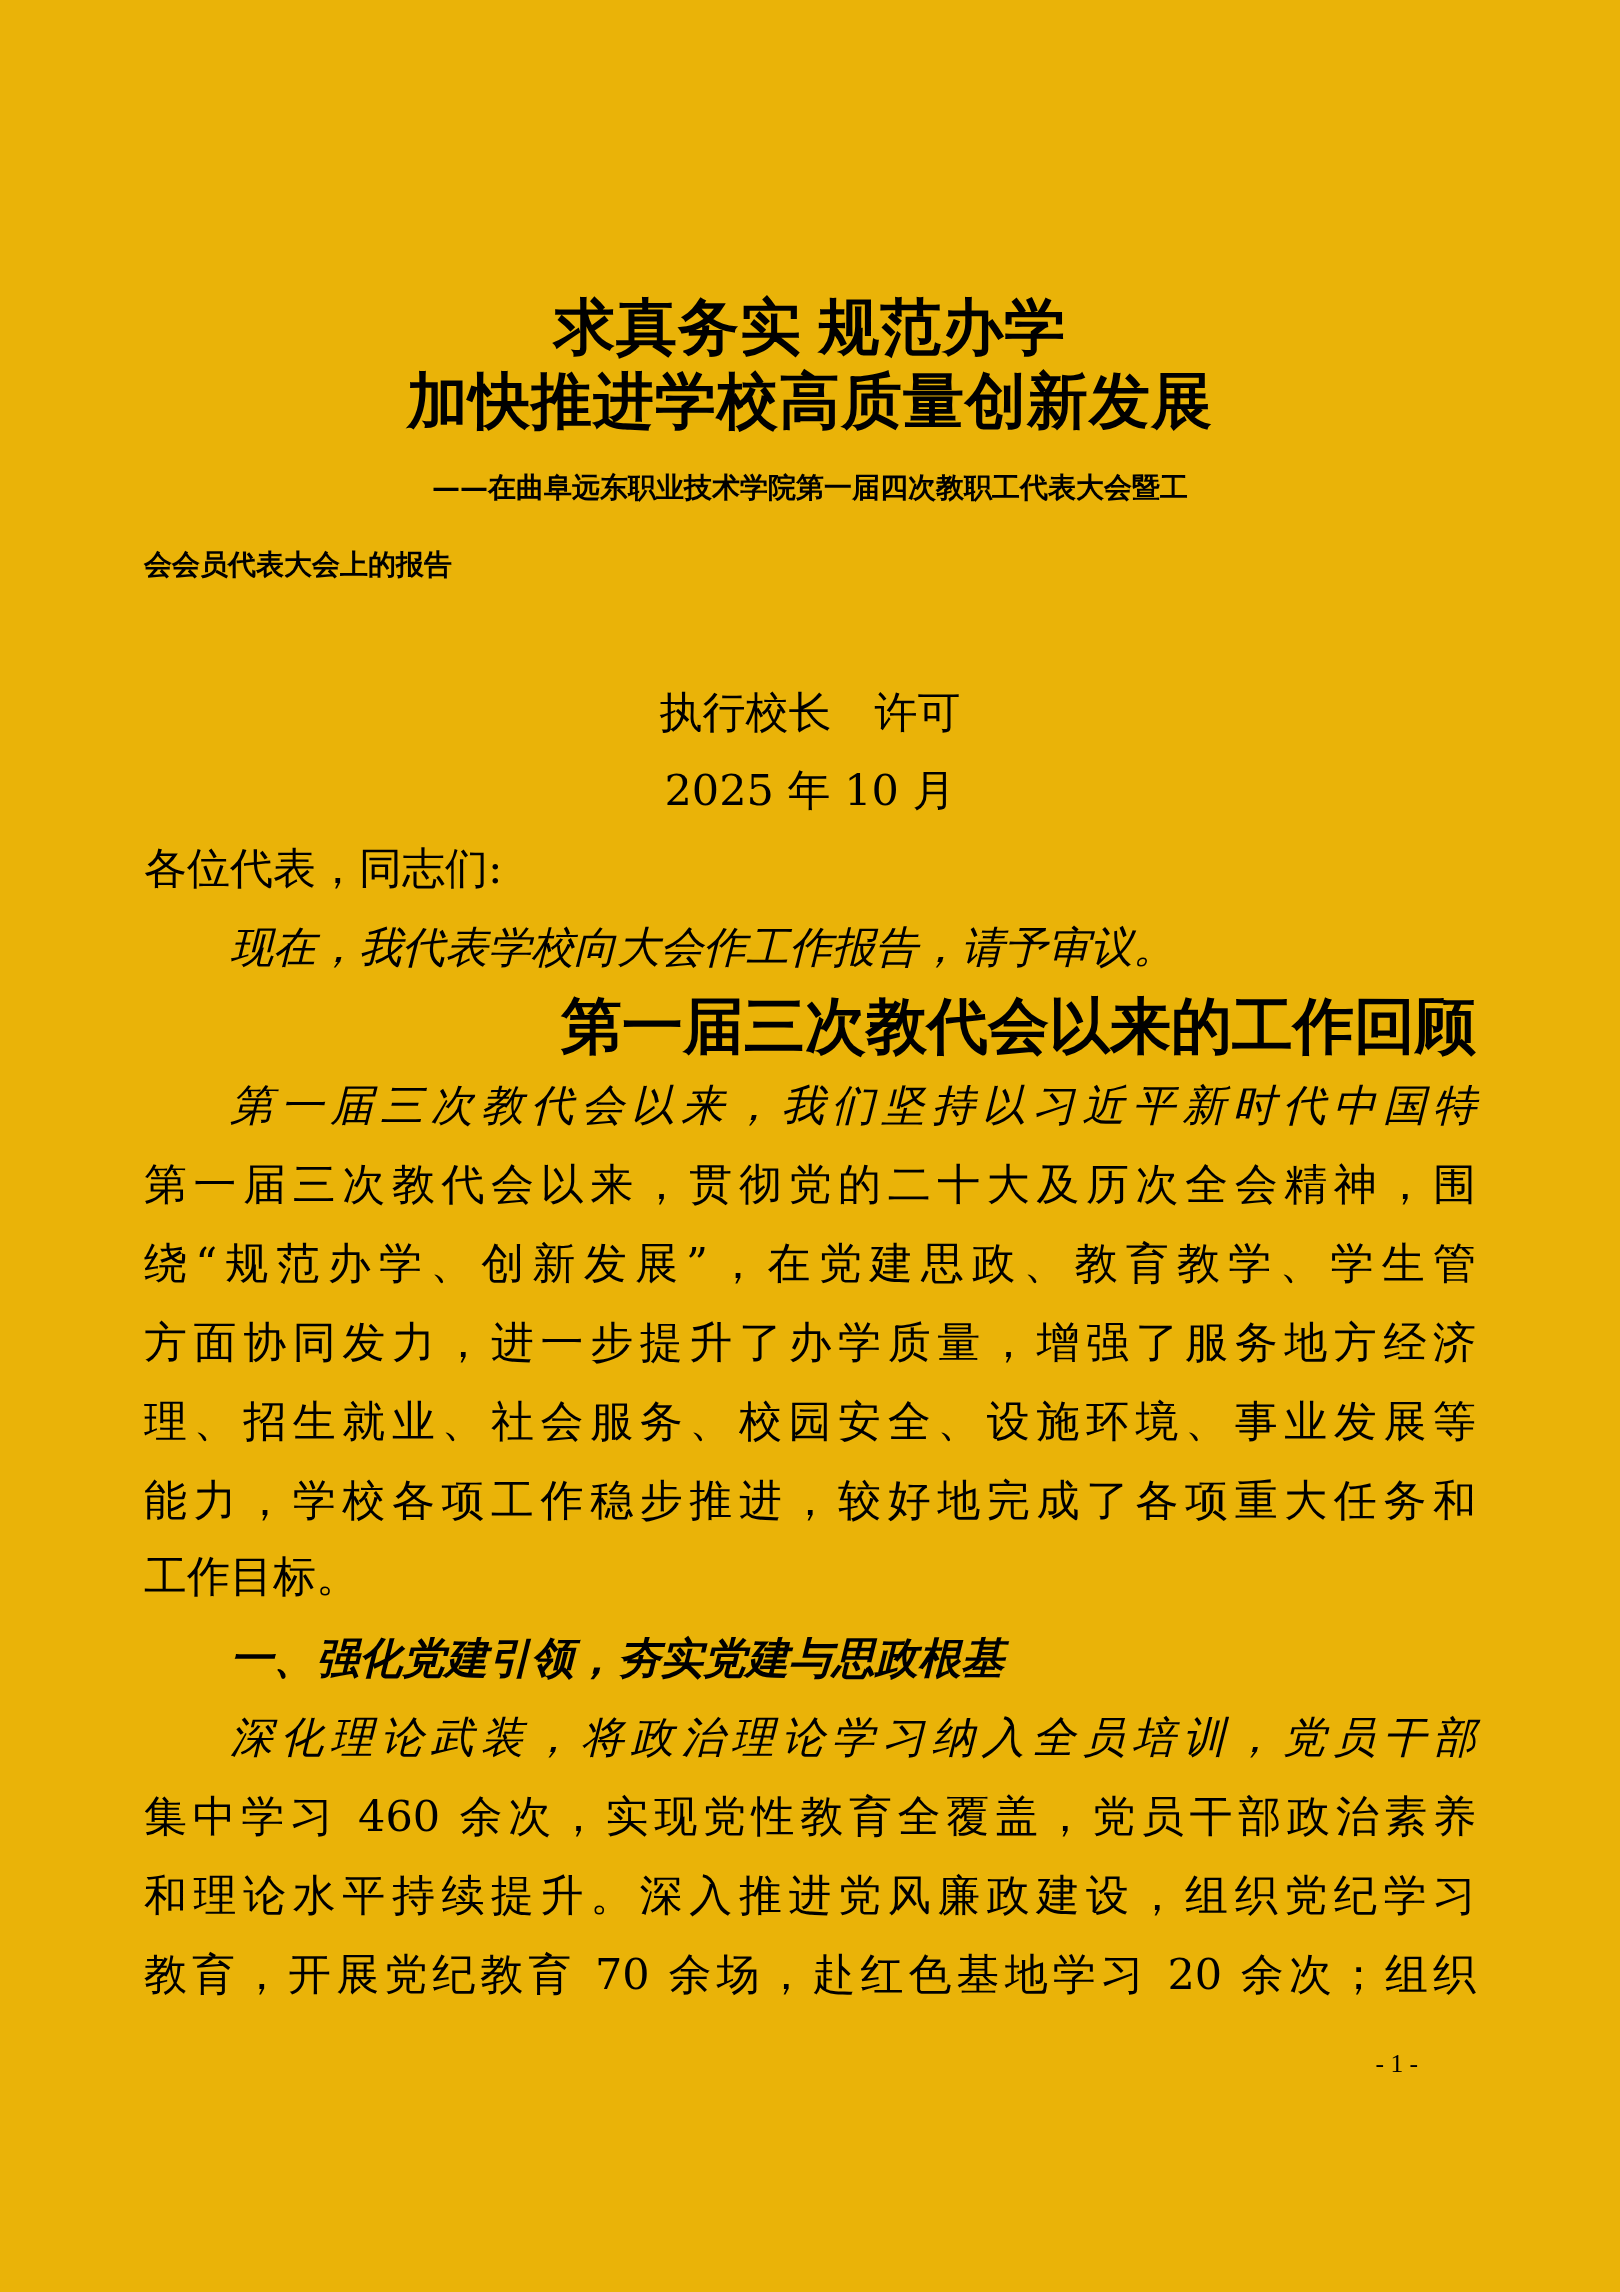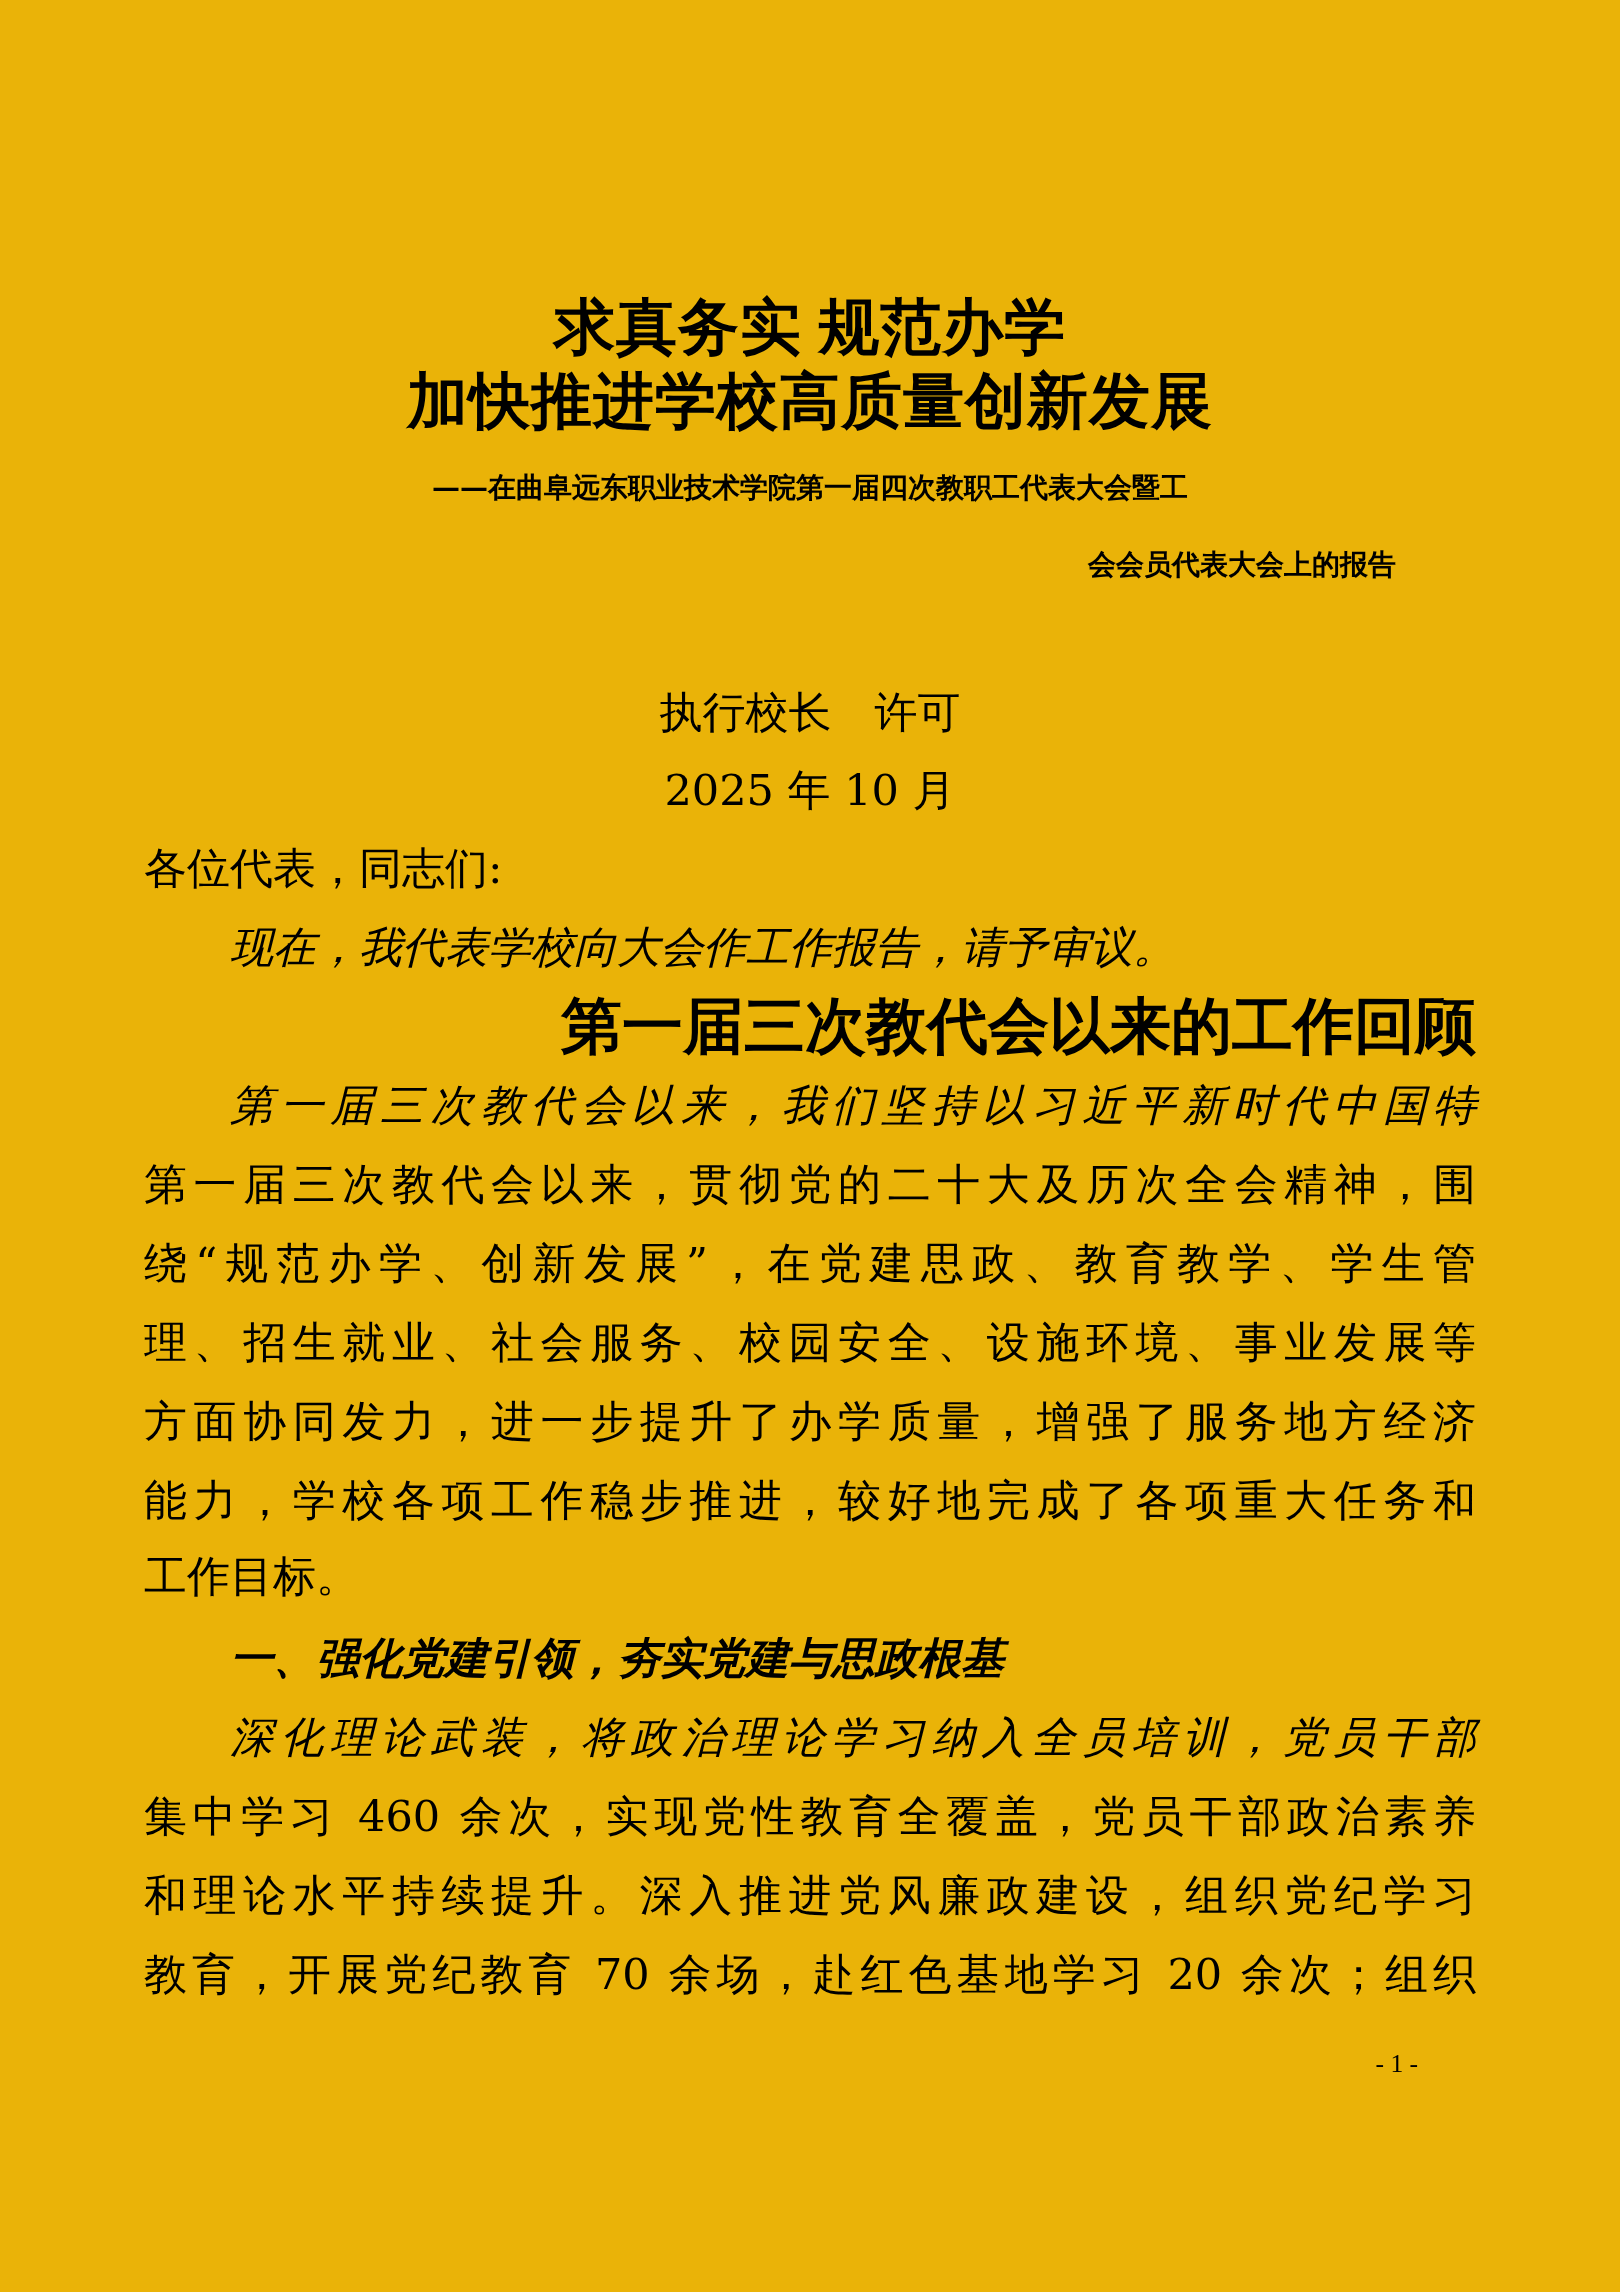--- a/index.html
+++ b/index.html
@@ -29,21 +29,21 @@
     letter-spacing: 1px;
   }
   
   .doc-subtitle {
     margin-top: 9.8px;
     font-size: 28px;
     line-height: 77px;
     font-weight: bold;
   }
   .doc-subtitle .sub-l1 { text-align: center; }
-  .doc-subtitle .sub-l2 { text-align: right; padding-right: 80px; }
+  .doc-subtitle .sub-l2 { text-align: left; padding-right: 80px; }
   
   .byline-block {
     margin-top: 70px;
     font-size: 43px;
     line-height: 78px;
     text-align: center;
   }
   
   .body-line {
     font-size: 43px;
@@ -102,22 +102,22 @@
   <div class="body-line">各位代表，同志们:</div>
 
   <div class="body-line indent">现在，我代表学校向大会作工作报告，请予审议。</div>
 
   <div class="section-heading">第一届三次教代会以来的工作回顾</div>
 
   <div>
     <div class="body-line just indent">第一届三次教代会以来，我们坚持以习近平新时代中国特</div>
     <div class="body-line just">第一届三次教代会以来，贯彻党的二十大及历次全会精神，围</div>
     <div class="body-line just">绕“规范办学、创新发展”，在党建思政、教育教学、学生管</div>
+    <div class="body-line just">方面协同发力，进一步提升了办学质量，增强了服务地方经济</div>
     <div class="body-line just">理、招生就业、社会服务、校园安全、设施环境、事业发展等</div>
-    <div class="body-line just">方面协同发力，进一步提升了办学质量，增强了服务地方经济</div>
     <div class="body-line just">能力，学校各项工作稳步推进，较好地完成了各项重大任务和</div>
     <div class="body-line last-line">工作目标。</div>
   </div>
 
   <div class="body-line bold indent">一、强化党建引领，夯实党建与思政根基</div>
 
   <div>
     <div class="body-line just indent">深化理论武装，将政治理论学习纳入全员培训，党员干部</div>
     <div class="body-line just">集中学习 460 余次，实现党性教育全覆盖，党员干部政治素养</div>
     <div class="body-line just">和理论水平持续提升。深入推进党风廉政建设，组织党纪学习</div>

